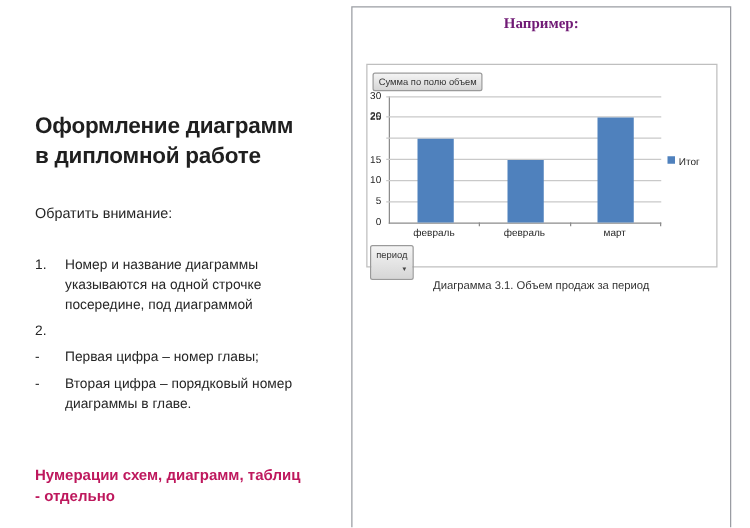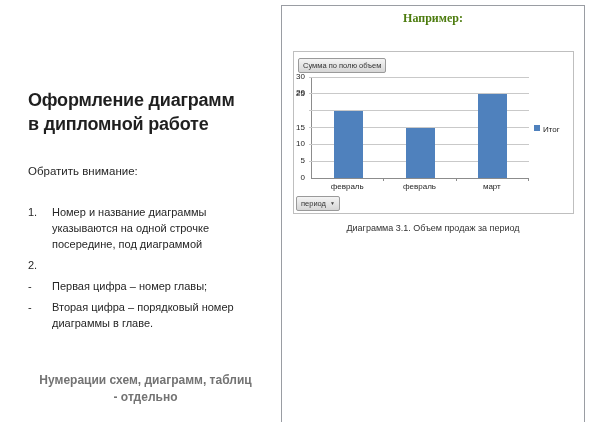--- a/index.html
+++ b/index.html
@@ -13,30 +13,30 @@
   .notes{margin-top:27px;font-size:11px;line-height:16px;}
   .note-row{display:flex;margin-bottom:5px;}
   .note-marker{width:24px;flex:0 0 24px;}
   .note-text{flex:1;}
   .red-note{margin-top:41px;font-size:12px;font-weight:bold;line-height:17px;}
 
   
   .page{position:absolute;left:281px;top:5px;width:302px;height:425px;background:#fff;
         border:1px solid #9a9da3;}
   .page-header{margin-top:5px;text-align:center;font-family:"Liberation Serif",serif;
-               font-weight:bold;font-size:12px;color:#4d7c0f;}
+               font-weight:bold;font-size:12px;color:#701a75;}
 
   
   .chart-frame{position:absolute;left:11px;top:45px;width:279px;height:161px;background:#fff;
                border:1px solid #bfbfbf;}
   .pivot-btn{position:absolute;font-family:"Liberation Sans",sans-serif;font-size:7.5px;color:#333;
              background:linear-gradient(#f4f4f4,#d6d6d6);border:1px solid #9a9a9a;border-radius:2px;
              padding:2px 4px;line-height:9px;display:flex;align-items:flex-end;gap:4px;}
   .pivot-value{left:4px;top:6px;}
-  .pivot-axis{left:2px;top:144px;}
+  .pivot-axis{left:2px;top:144px;flex-direction:column;}
   .dd-arrow{font-size:5px;color:#444;}
 
   .plot-area{position:absolute;left:17px;top:25px;width:217px;height:101px;
              border-left:1px solid #8c8c8c;border-bottom:1px solid #8c8c8c;}
   .gridline{position:absolute;left:-3px;width:220px;height:1px;background:#c9c9c9;}
   .bar{position:absolute;width:29px;}
   .xtick-mark{position:absolute;top:100%;width:1px;height:3px;background:#8c8c8c;}
   .y-axis-labels{position:absolute;left:0;top:25px;width:14px;height:101px;}
   .ytick{position:absolute;right:3px;font-size:8px;color:#262626;line-height:10px;}
   .x-axis-labels{position:absolute;left:17px;top:130px;width:217px;height:12px;}
@@ -70,21 +70,21 @@
         </div>
         <div class="note-row">
           <div class="note-marker">-</div>
           <div class="note-text">Первая цифра – номер главы;</div>
         </div>
         <div class="note-row">
           <div class="note-marker">-</div>
           <div class="note-text">Вторая цифра – порядковый номер диаграммы в главе.</div>
         </div>
       </div>
-    <div class="red-note" style="color: #737373; text-align: center;">
+    <div class="red-note" style="color: #be185d;">
       <div>Нумерации схем, диаграмм, таблиц</div>
       <div>- отдельно</div>
     </div>
   </div>
 
   <div class="page">
     <div class="page-header">Например:</div>
 
     <div class="chart-frame">
       <div class="pivot-btn pivot-value">

